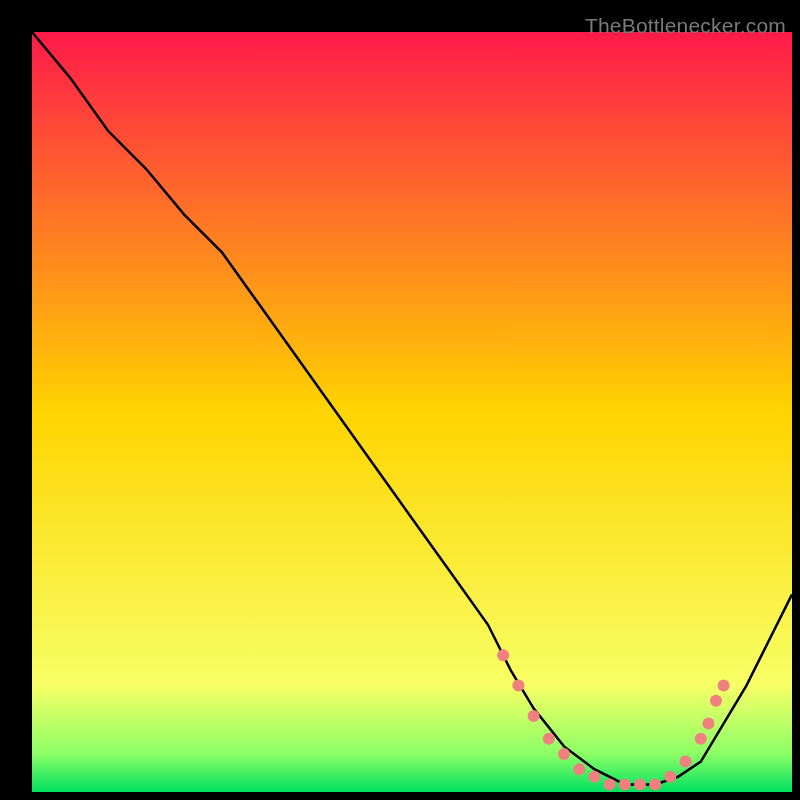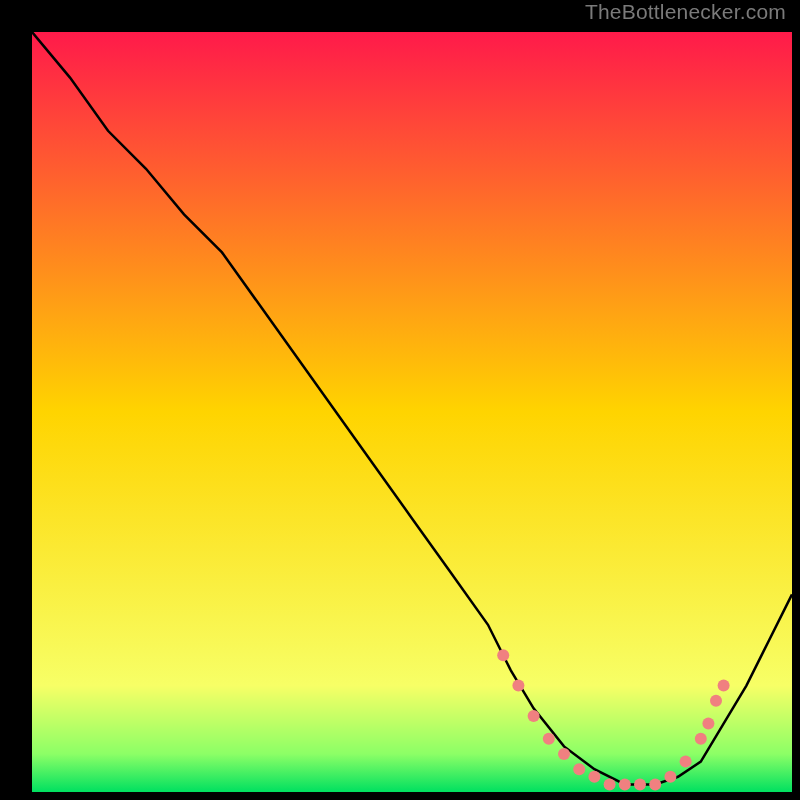--- a/index.html
+++ b/index.html
@@ -21,21 +21,21 @@
   }
   .plot {
     position: absolute;
     left: 20px;
     top: 20px;
     width: 760px;
     height: 760px;
   }
   .watermark {
     position: absolute;
-    top: 0;
+    top: 14px;
     right: 14px;
     color: #7a7a7a;
     font-size: 21px;
     font-weight: 500;
     letter-spacing: 0.2px;
   }
   svg { display: block; }
 </style>
 </head>
 <body>

